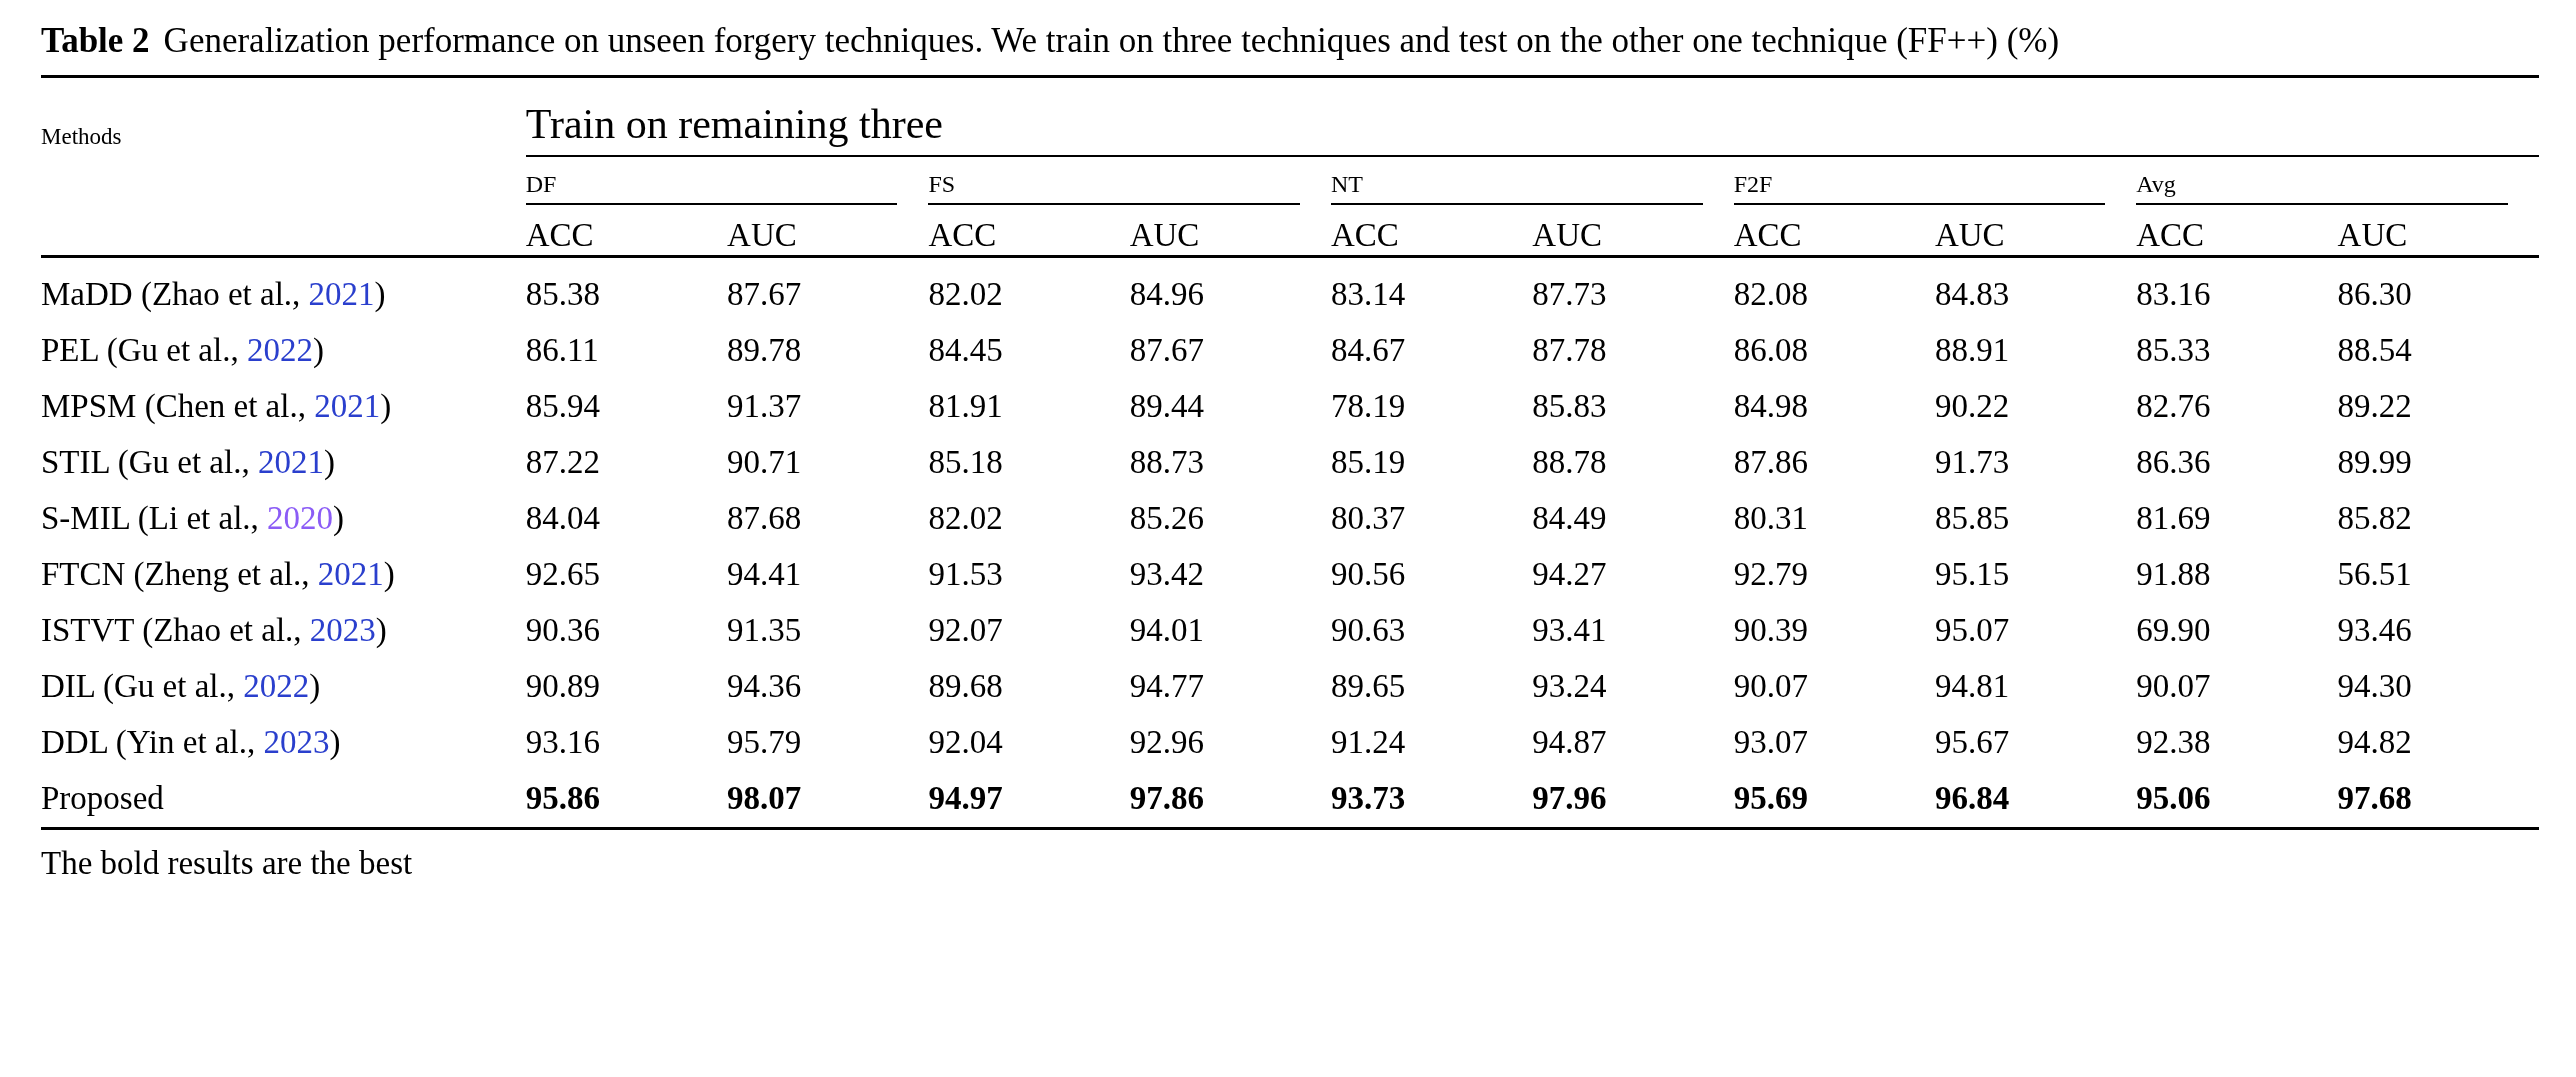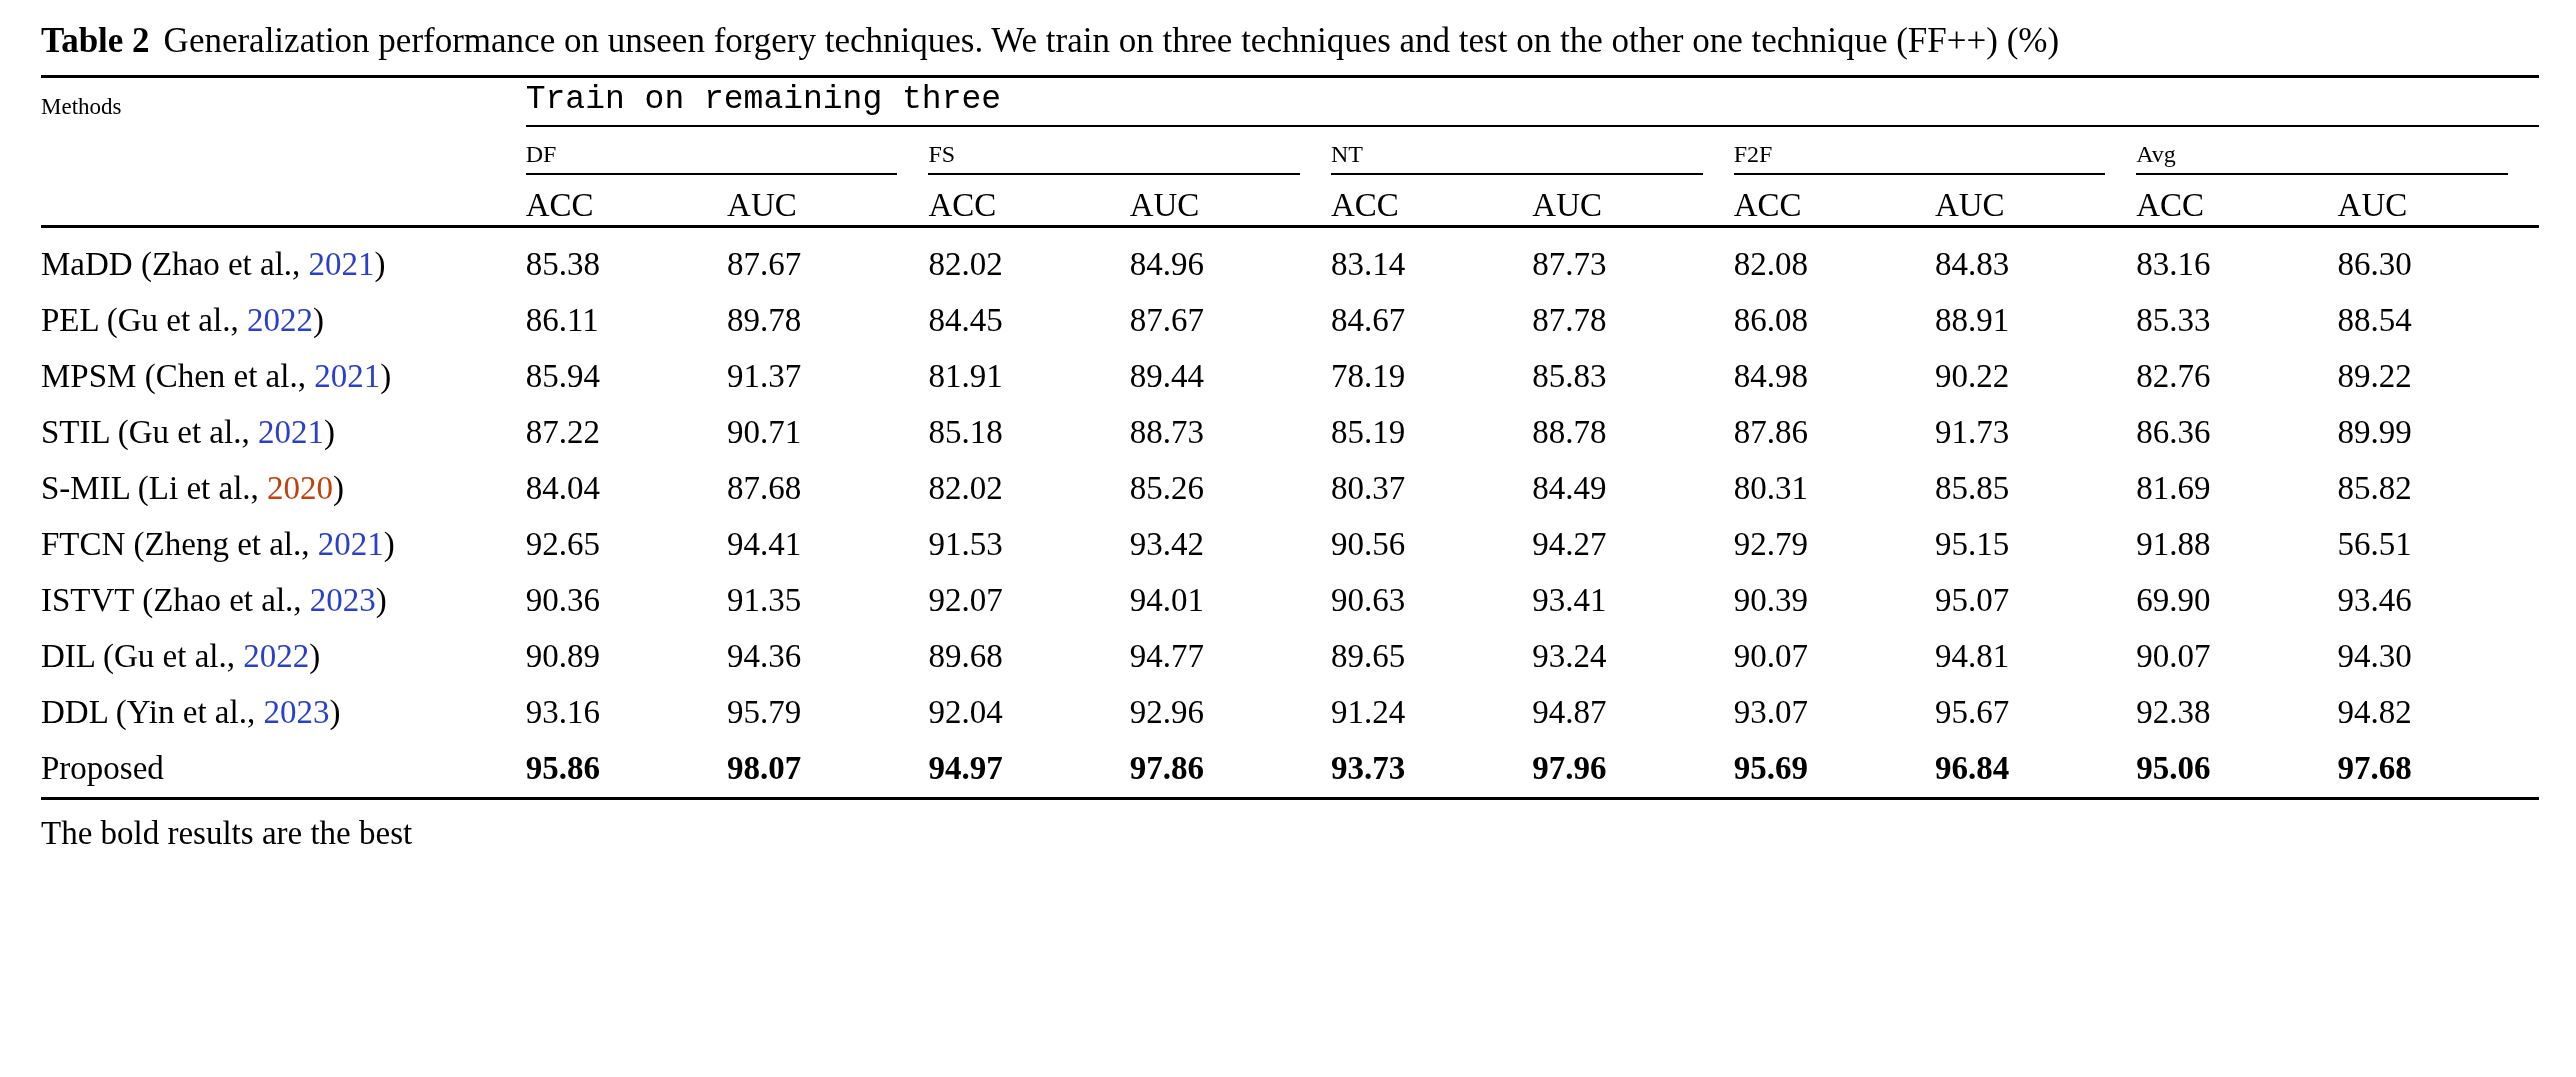--- a/index.html
+++ b/index.html
@@ -62,24 +62,23 @@
   .col-methods { width: 484px; }
   .col-num { width: 201px; }
   .spacer-row td { height: 8.6px; }
 
   .hdr-methods {
     font-size: 23px;
     padding-bottom: 5.2px;
     padding-top: 8.6px;
   }
   .hdr-group-top {
-    font-size: 33px;
-    padding-top: 3px;
+    font-size: 42px;
+    padding-top: 22px;
     padding-bottom: 7px;
-    font-family: Liberation Mono, monospace;
   }
   .grp-name-cell {
     font-size: 24px;
     padding-top: 14px;
     padding-bottom: 5.2px;
   }
   .grp-line-cell {
     padding: 0;
   }
   .grp-line {
@@ -256,21 +255,21 @@
           <td>85.18</td>
           <td>88.73</td>
           <td>85.19</td>
           <td>88.78</td>
           <td>87.86</td>
           <td>91.73</td>
           <td>86.36</td>
           <td>89.99</td>
         </tr>
         <tr>
-          <td class="method-cell"><span>S-MIL (Li et al., </span><span class="year-link" style="color: #c2410c; margin-top: 16px;">2020</span><span>)</span></td>
+          <td class="method-cell"><span>S-MIL (Li et al., </span><span class="year-link" style="color: #8b5cf6; margin-top: 16px;">2020</span><span>)</span></td>
           <td>84.04</td>
           <td>87.68</td>
           <td>82.02</td>
           <td>85.26</td>
           <td>80.37</td>
           <td>84.49</td>
           <td>80.31</td>
           <td>85.85</td>
           <td>81.69</td>
           <td>85.82</td>

